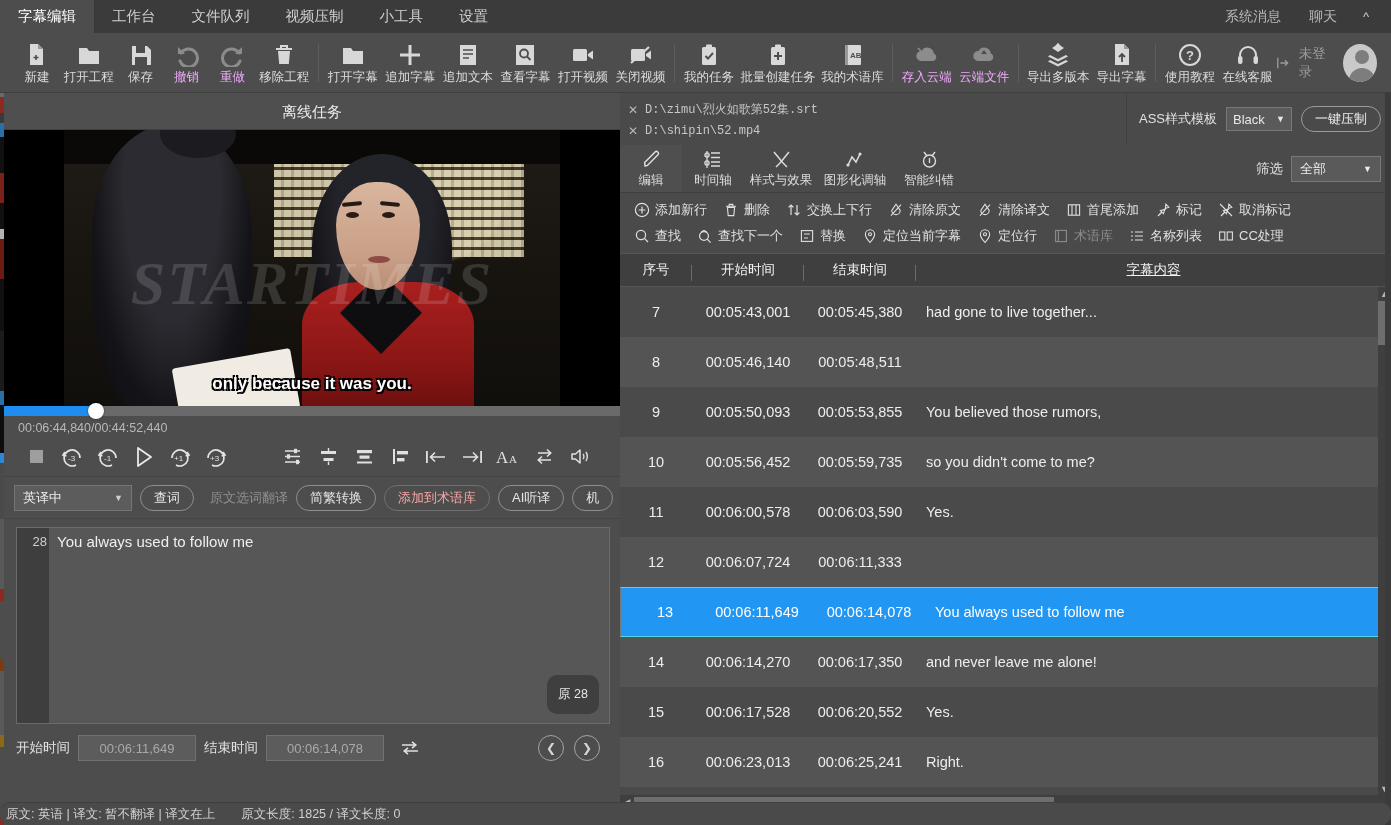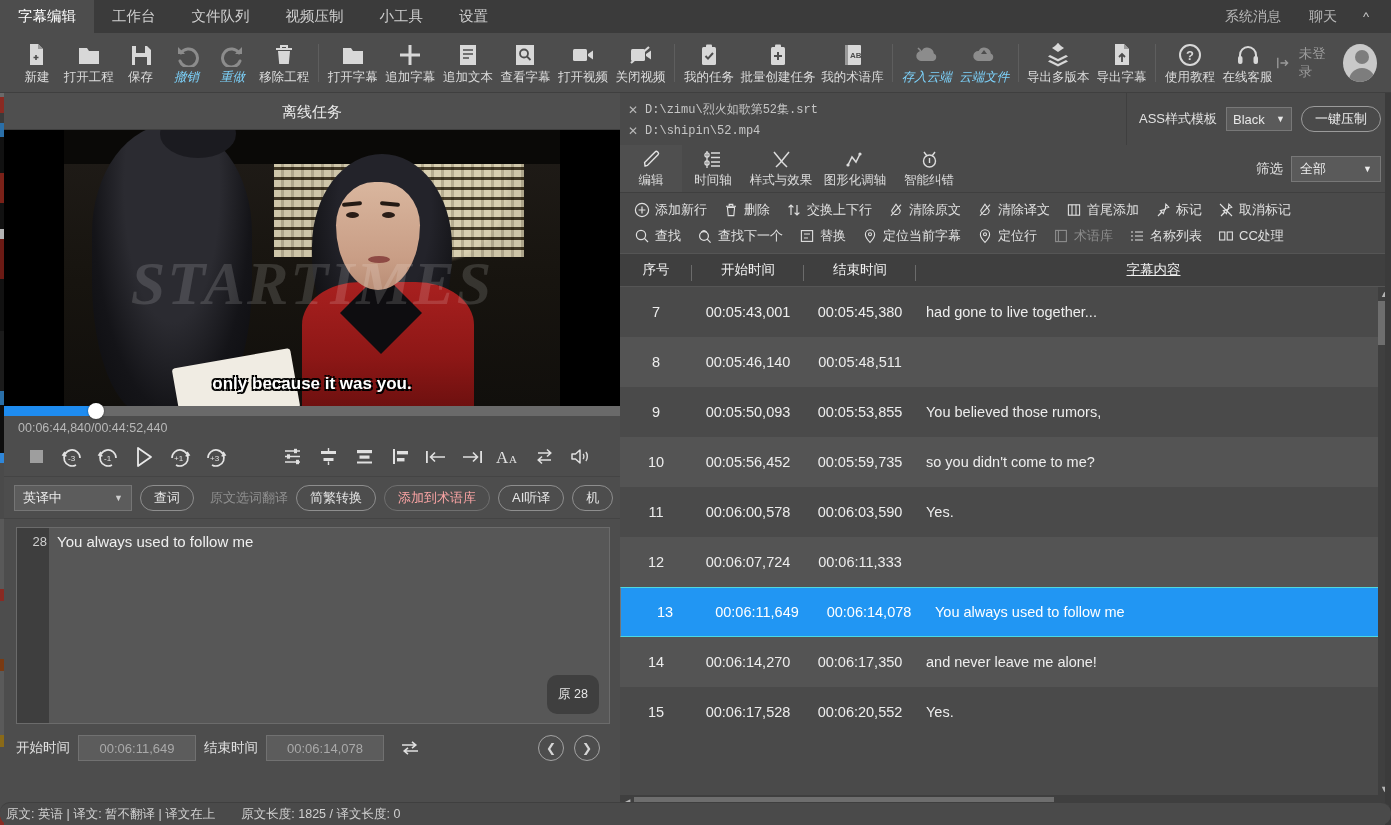--- a/index.html
+++ b/index.html
@@ -36,21 +36,21 @@
     position:absolute; left:0; top:33px; width:1391px; height:60px;
     background:#4d4d4d; display:flex; align-items:center; padding-left:14px;
     border-bottom:1px solid #3f3f3f;
   }
   .rb {
     display:flex; flex-direction:column; align-items:center; justify-content:center;
     min-width:46px; padding:0 6px; height:56px; color:#dcdcdc;
   }
   .rb .gl { height:26px; display:flex; align-items:center; justify-content:center; }
   .rb .lb { font-size:12.5px; margin-top:3px; white-space:nowrap; line-height:1; }
-  .rb.dim { color:#7dd3fc;font-style:italic; }
+  .rb.dim { color:#f0abfc; }
   .rb svg { display:block; }
   .rb-sep { width:1px; height:38px; background:#5e5e5e; margin:0 5px; }
   .login-area { margin-left:auto; display:flex; align-items:center; padding-right:14px; gap:8px; }
   .login-text { color:#9b9b9b; font-size:13.5px; }
   .avatar {
     width:38px; height:38px; border-radius:50%; background:#c9c9c9; position:relative; overflow:hidden;
   }
   .avatar::before{content:"";position:absolute;width:14px;height:14px;border-radius:50%;background:#7d7d7d;left:12px;top:6px;}
   .avatar::after{content:"";position:absolute;width:26px;height:16px;border-radius:13px 13px 0 0;background:#7d7d7d;left:6px;top:24px;}
 
@@ -998,20 +998,26 @@
           <div class="td c1">00:06:14,270</div>
           <div class="td c2">00:06:17,350</div>
           <div class="td c3">and never leave me alone!</div>
         </div>
         <div class="trow even">
           <div class="td c0">15</div>
           <div class="td c1">00:06:17,528</div>
           <div class="td c2">00:06:20,552</div>
           <div class="td c3">Yes.</div>
         </div>
+        <div class="trow odd">
+          <div class="td c0">16</div>
+          <div class="td c1">00:06:23,013</div>
+          <div class="td c2">00:06:25,241</div>
+          <div class="td c3">Right.</div>
+        </div>
         <div class="vscroll">
         <div class="ar" style="top:0">▲</div>
         <div class="vthumb" style="top:14px;height:44px;"></div>
         <div class="ar" style="bottom:0">▼</div>
       </div>
     </div>
 
     <div class="hscroll">
       <div class="ar">◀</div>
       <div class="hthumb"></div>

